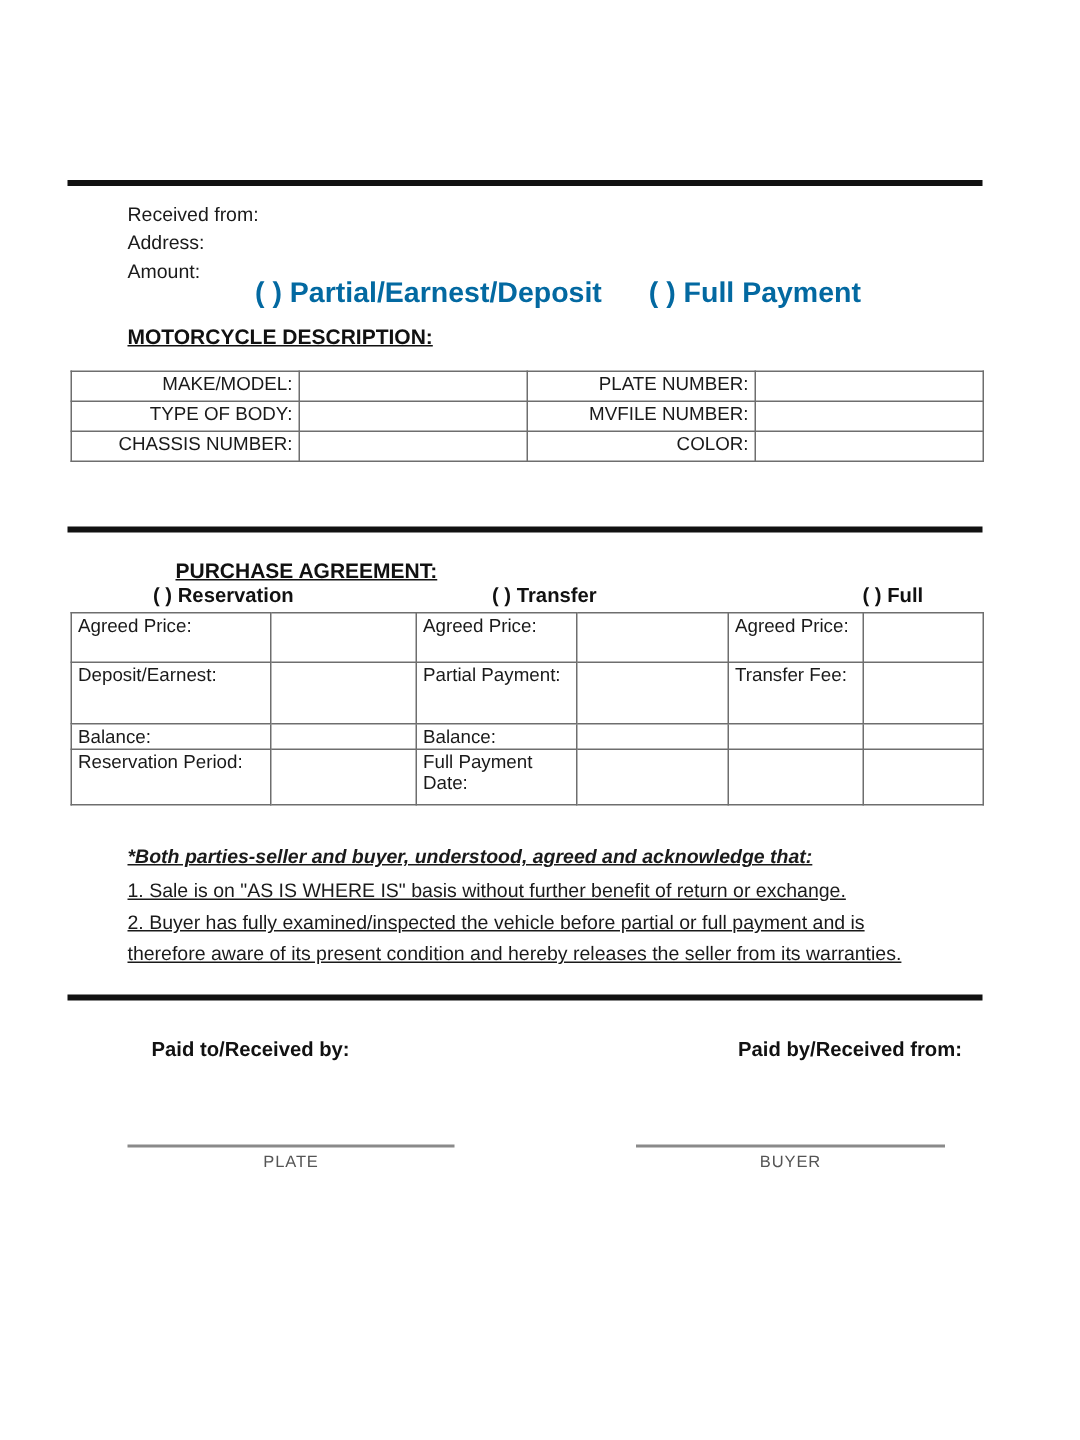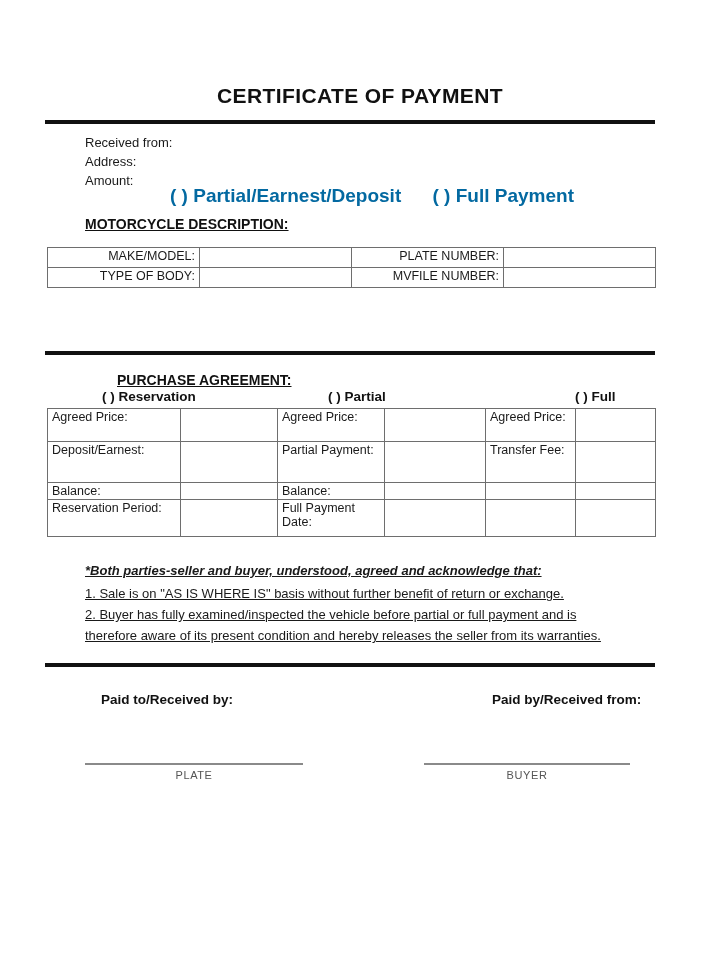--- a/index.html
+++ b/index.html
@@ -194,21 +194,20 @@
     text-align: center;
   }
   .sig-name-seller { left: 85px; width: 218px; }
   .sig-name-buyer  { left: 424px; width: 206px; }
 </style>
 </head>
 <body>
 
 <div class="page">
 
-  <div class="doc-title">CERTIFICATE OF PAYMENT</div>
 
   <div class="rule rule-1"></div>
 
   <div class="received-block">
     <div>Received from:</div>
     <div>Address:</div>
     <div>Amount:</div>
   </div>
 
   <div class="payment-options">
@@ -231,30 +230,36 @@
         <td class="val"></td>
         <td class="lbl">PLATE NUMBER:</td>
         <td class="val"></td>
       </tr>
       <tr>
         <td class="lbl">TYPE OF BODY:</td>
         <td class="val"></td>
         <td class="lbl">MVFILE NUMBER:</td>
         <td class="val"></td>
       </tr>
+      <tr>
+        <td class="lbl">CHASSIS NUMBER:</td>
+        <td class="val"></td>
+        <td class="lbl">COLOR:</td>
+        <td class="val"></td>
+      </tr>
     </tbody>
   </table>
 
   <div class="rule rule-2"></div>
 
   <div class="section-heading heading-purchase">PURCHASE AGREEMENT:</div>
 
   <div class="pa-options">
     <span class="pa-opt-res">( ) Reservation</span>
-    <span class="pa-opt-part">( ) Partial</span>
+    <span class="pa-opt-part">( ) Transfer</span>
     <span class="pa-opt-full">( ) Full</span>
   </div>
 
   <table class="grid pa-table">
     <colgroup>
       <col style="width:133px">
       <col style="width:97px">
       <col style="width:107px">
       <col style="width:101px">
       <col style="width:90px">

